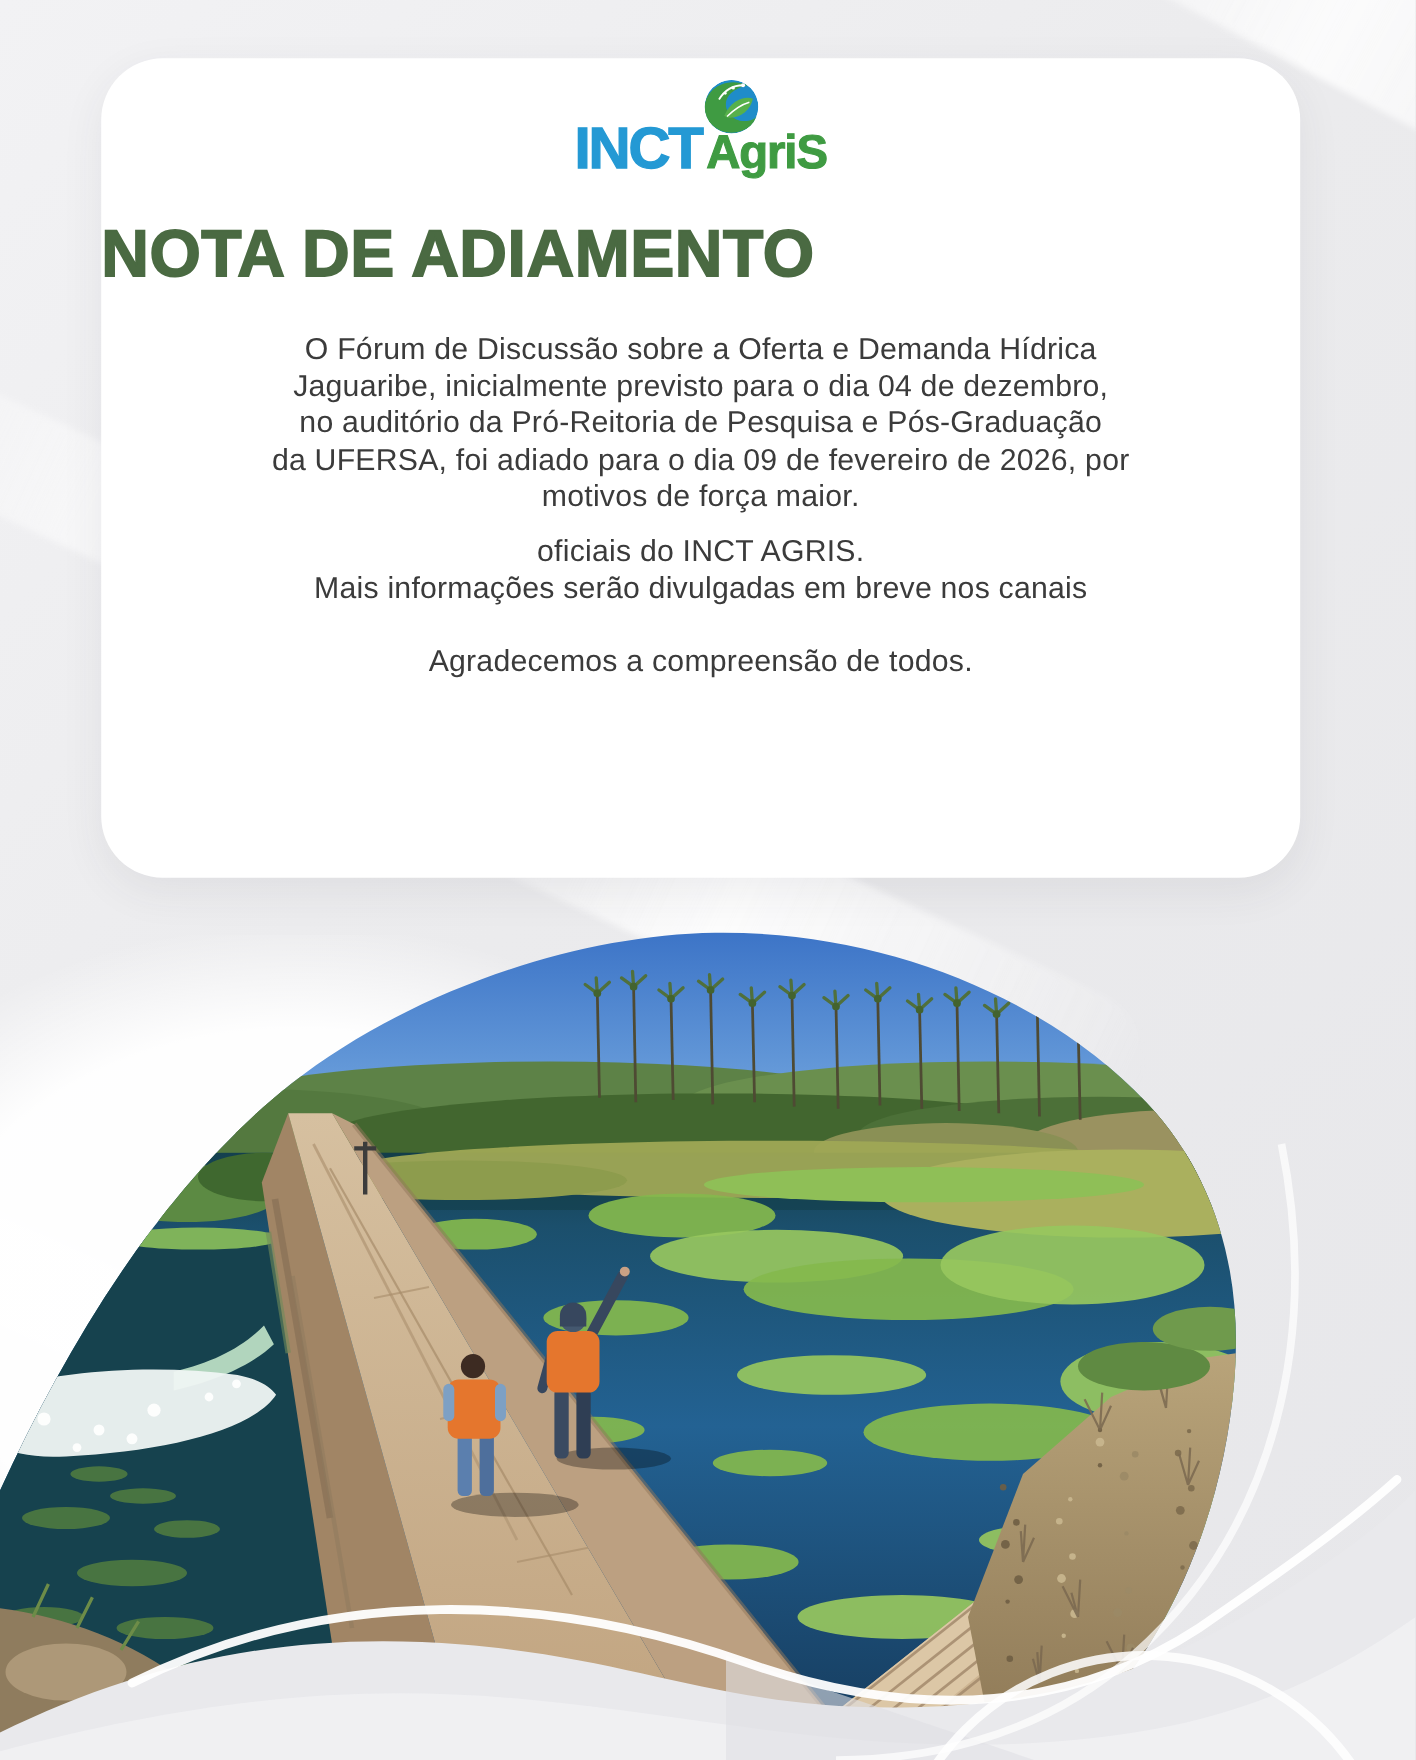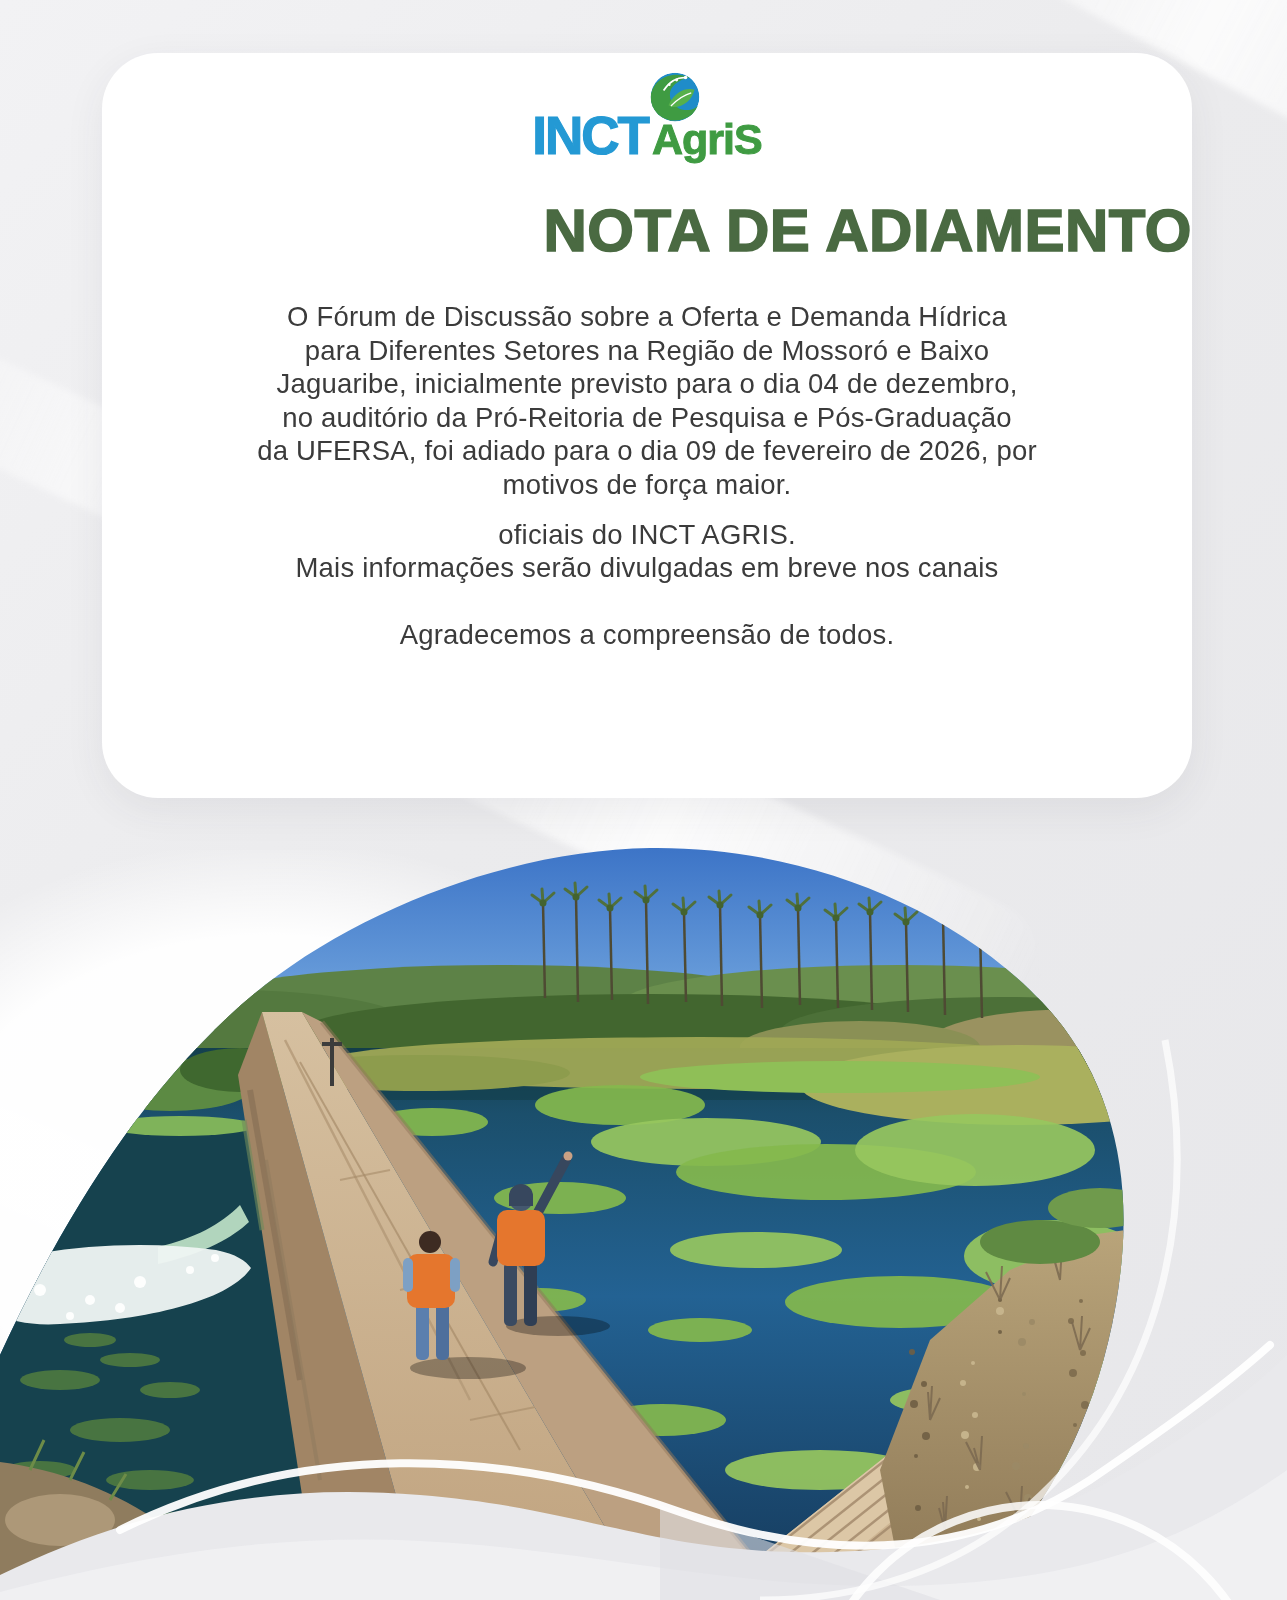--- a/index.html
+++ b/index.html
@@ -12,30 +12,30 @@
   .streak{position:absolute;border-radius:90px;filter:blur(3px);
     background:linear-gradient(90deg,rgba(255,255,255,0) 0%,rgba(255,255,255,.95) 45%,rgba(255,255,255,0) 100%);
     transform:rotate(25deg);}
   .streak.s1{left:870px;top:-30px;width:760px;height:120px;transform:rotate(28deg);opacity:.85;}
   .streak.s2{left:330px;top:770px;width:740px;height:130px;opacity:.9;}
   .streak.s3{left:-190px;top:420px;width:620px;height:100px;opacity:.55;}
   .streak.s4{left:-130px;top:1170px;width:520px;height:90px;opacity:.45;}
   .softblob{position:absolute;left:-180px;top:850px;width:900px;height:660px;
     background:radial-gradient(ellipse at center,#ffffff 52%,rgba(255,255,255,0) 73%);opacity:.97;}
   
-  .card{position:absolute;left:102px;top:53px;width:1090px;height:745px;background:#ffffff;
+  .card{position:absolute;left:92px;top:53px;width:1090px;height:745px;background:#ffffff;
     border-radius:56px;box-shadow:0 12px 40px rgba(60,60,70,.07);}
   .logo{position:relative;height:118px;margin-top:12px;text-align:center;}
   .logo-icon{position:absolute;left:50%;top:6px;transform:translateX(2px);}
   .logo-text{display:inline-block;margin-top:44px;white-space:nowrap;line-height:1;}
   .logo-inct{font-size:53px;font-weight:700;letter-spacing:-2px;color:#2499d4;
     -webkit-text-stroke:1.2px #2499d4;vertical-align:baseline;}
   .logo-agris{font-size:43px;font-weight:700;letter-spacing:-1px;color:#3f9b42;
     -webkit-text-stroke:1px #3f9b42;vertical-align:baseline;margin-left:4px;}
-  .title{position:absolute;left:0;top:143px;width:100%;text-align:right;
+  .title{position:absolute;left:0;top:143px;width:100%;text-align:left;
     font-size:60px;font-weight:700;letter-spacing:.5px;color:#4a6a42;
     -webkit-text-stroke:1.6px #4a6a42;}
   .note-body{position:absolute;left:50%;top:231px;transform:translateX(-50%);width:940px;
     text-align:center;color:#3b3b3b;font-size:27.5px;line-height:33.6px;letter-spacing:.2px;}
   .note-body .para{margin:16px;}
   .note-body .para.gap{margin-top:33px;}
   svg.art{position:absolute;left:0;top:0;pointer-events:none;}
 </style>
 </head>
 <body>
@@ -72,21 +72,20 @@
       <span class="logo-text">
         <span class="logo-inct">INCT</span><span class="logo-agris">AgriS</span>
       </span>
     </div>
 
     <div class="title">NOTA DE ADIAMENTO</div>
 
     <div class="note-body">
       <p class="para">
         <span class="line" style="display:block">O Fórum de Discussão sobre a Oferta e Demanda Hídrica</span>
-        <span class="line" style="display:block">para Diferentes Setores na Região de Mossoró e Baixo</span>
         <span class="line" style="display:block">Jaguaribe, inicialmente previsto para o dia 04 de dezembro,</span>
         <span class="line" style="display:block">no auditório da Pró-Reitoria de Pesquisa e Pós-Graduação</span>
         <span class="line" style="display:block">da UFERSA, foi adiado para o dia 09 de fevereiro de 2026, por</span>
         <span class="line" style="display:block">motivos de força maior.</span>
       </p>
       <p class="para">
         <span class="line" style="display:block">oficiais do INCT AGRIS.</span>
         <span class="line" style="display:block">Mais informações serão divulgadas em breve nos canais</span>
       </p>
       <p class="para gap">

